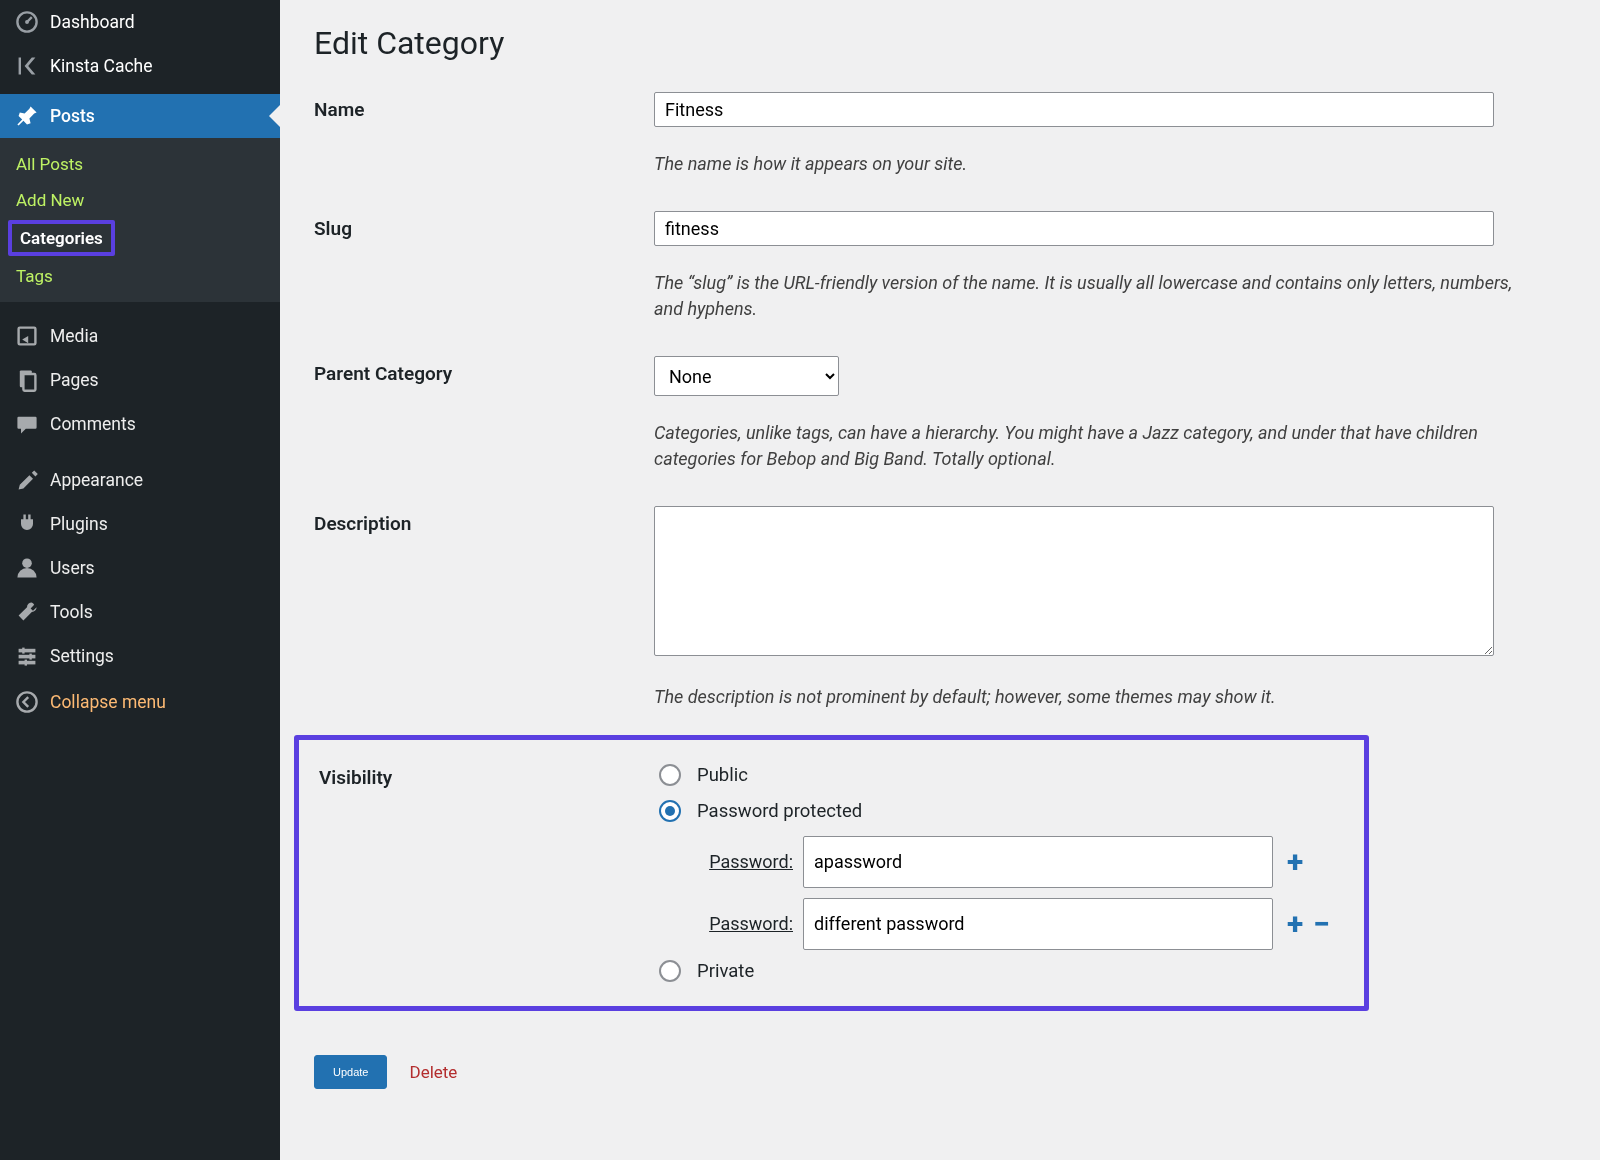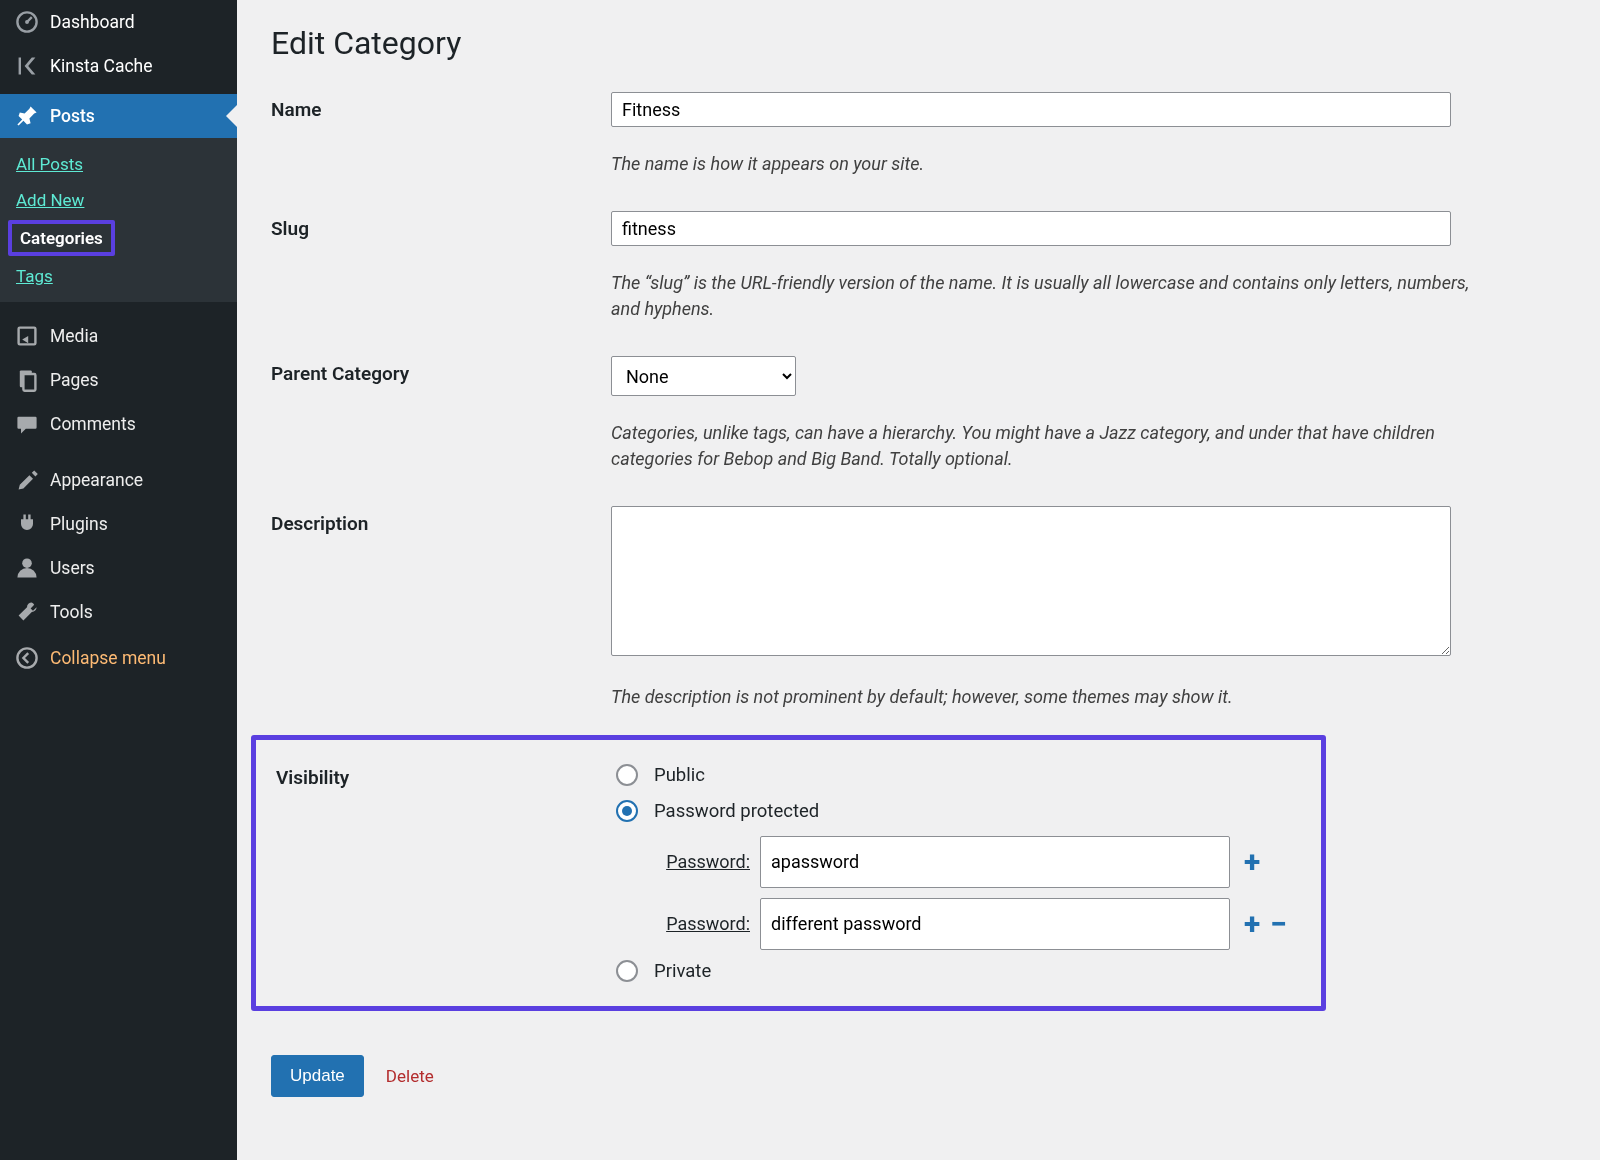--- a/index.html
+++ b/index.html
@@ -8,21 +8,21 @@
     background: #f0f0f1;
     color: #1d2327;
     width: 1600px;
     height: 1160px;
     display: flex;
     overflow: hidden;
   }
 
   
   .sidebar {
-    width: 237px;
+    width: 280px;
     background: #1d2327;
     color: #f0f0f1;
     display: flex;
     flex-direction: column;
     font-size: 17.5px;
     font-weight: 400;
     position: relative;
   }
   .sidebar-item {
     display: flex;
@@ -53,24 +53,23 @@
     border-bottom: 12px solid transparent;
     border-right: 12px solid #f0f0f1;
   }
 
   .submenu {
     background: #2c3338;
     padding: 8px 0;
   }
   .submenu-item {
     padding: 8px 16px;
-    color: #5eead4;
+    color: #bef264;
     font-size: 17px;
     cursor: pointer;
-    text-decoration: underline;
   }
   
   .highlight-cat {
     display: inline-block;
     border: 4px solid #5a3fe0;
     border-radius: 2px;
     padding: 4px 8px;
     margin: 2px 8px;
     color: #fff;
     font-weight: 600;
@@ -187,21 +186,21 @@
     line-height: 1;
     cursor: pointer;
   }
 
   
   .submit-row { margin-top: 34px; display: flex; align-items: center; gap: 22px; }
   .btn-primary {
     background: #2271b1;
     color: #fff;
     border: 1px solid #2271b1;
-    font-size: 17px;
+    font-size: 11px;
     padding: 10px 18px;
     border-radius: 3px;
     cursor: pointer;
   }
   .link-delete {
     color: #b32d2e;
     font-size: 17px;
     cursor: pointer;
   }
 
@@ -315,20 +314,33 @@
 
   <div class="sidebar-item">
     <span class="icon">
       <svg viewBox="0 0 20 20" fill="currentColor">
           <path d="M14 2a4 4 0 00-4 4l-7 7 4 4 7-7a4 4 0 004-4l-3 3-2-2 3-3a4 4 0 00-2-2z"></path>
         </svg>
     </span>
     <span>Tools</span>
   </div>
 
+  <div class="sidebar-item">
+    <span class="icon">
+      <svg viewBox="0 0 20 20" fill="currentColor">
+          <rect x="3" y="4" width="14" height="3"></rect>
+          <rect x="3" y="9" width="14" height="3"></rect>
+          <rect x="3" y="14" width="14" height="3"></rect>
+          <rect x="6" y="3" width="2" height="5"></rect>
+          <rect x="12" y="8" width="2" height="5"></rect>
+          <rect x="8" y="13" width="2" height="5"></rect>
+        </svg>
+    </span>
+    <span>Settings</span>
+  </div>
 
   <div class="sidebar-sep"></div>
 
   <div class="sidebar-item collapse">
     <span class="icon">
       <svg viewBox="0 0 20 20" fill="currentColor">
           <circle cx="10" cy="10" r="8" fill="none" stroke="currentColor" stroke-width="2"></circle>
           <path d="M11 6l-4 4 4 4" fill="none" stroke="currentColor" stroke-width="2"></path>
         </svg>
     </span>

